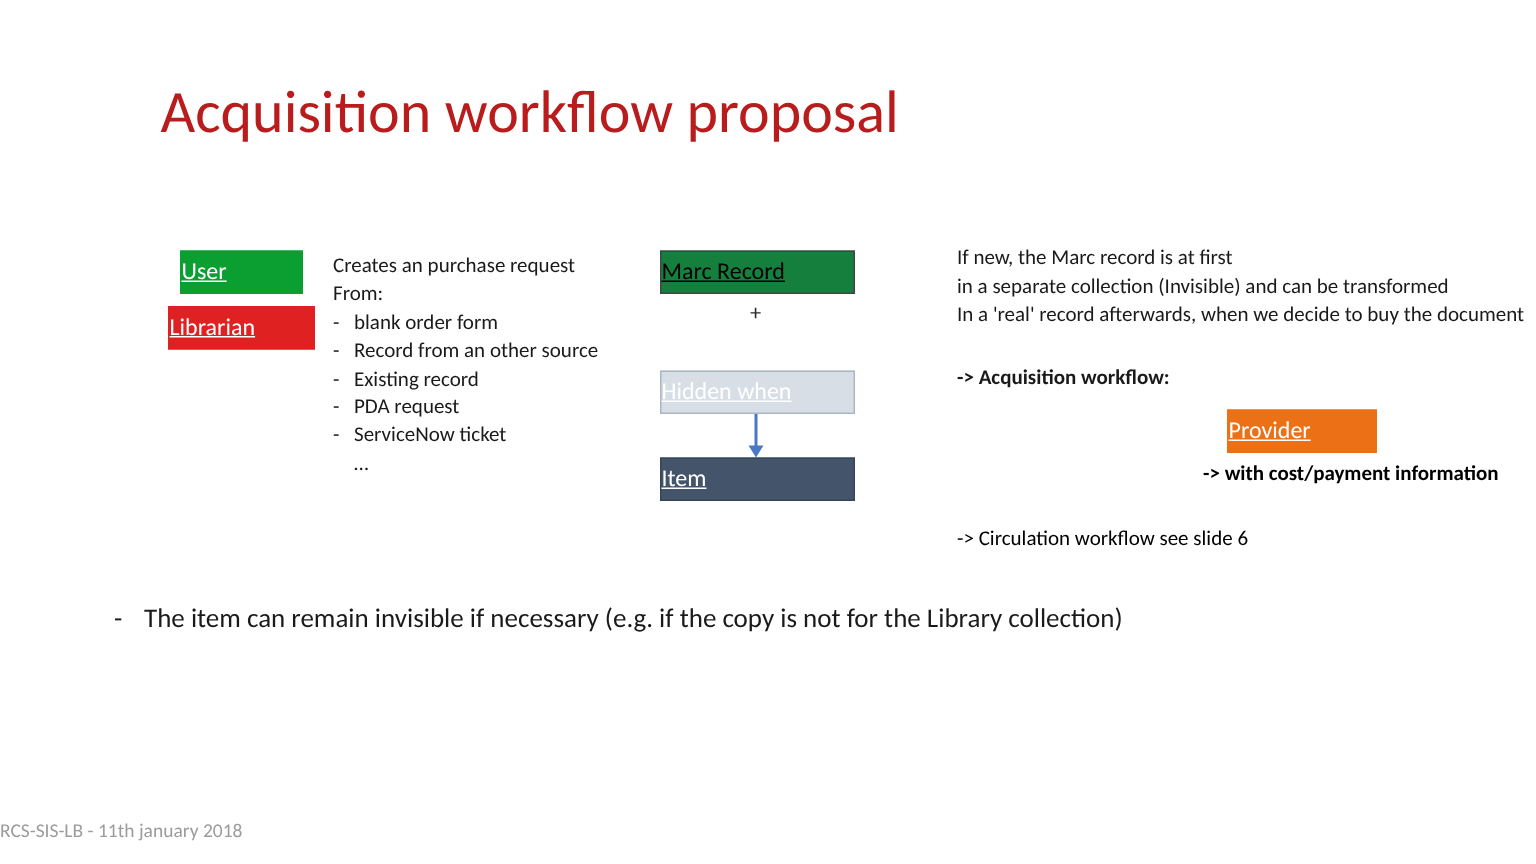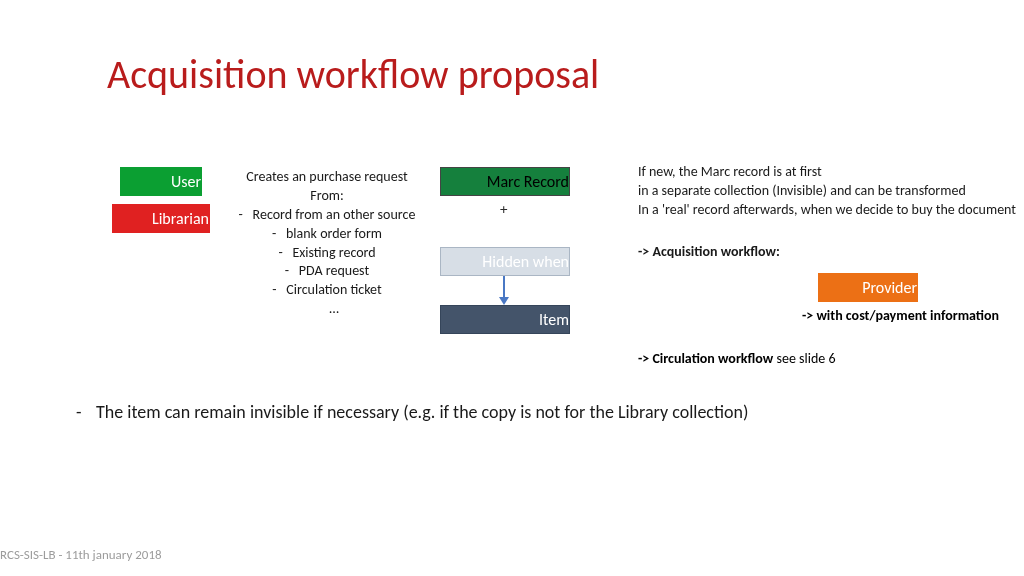--- a/index.html
+++ b/index.html
@@ -15,24 +15,25 @@
     position: absolute;
     left: 70px;
     top: 50px;
     font-size: 40px;
     font-weight: 400;
     color: #b91c1c;
     margin-left: 37px;
   }
   .box {
     position: absolute;
-    text-align: right;
+    text-align: left;
     font-size: 16px;
     padding: 4px 0;
     border: 1px solid;
+    text-decoration: underline;
   }
   .user-box {
     left: 120px; top: 167px; width: 82px;
     background: #0b9f32; color: #fff; border-color: #0b9f32;
   }
   .librarian-box {
     left: 112px; top: 204px; width: 98px;
     background: #e02121; color: #fff; border-color: #e02121;
   }
   .marc-box {
@@ -47,52 +48,52 @@
   .hidden-item-box {
     left: 440px; top: 247px; width: 130px;
     background: #d7dee6; color: #fff; border-color: #aab6c4;
   }
   .item-box {
     left: 440px; top: 305px; width: 130px;
     background: #44546a; color: #fff; border-color: #35455a;
   }
   .provider-box {
     left: 818px; top: 273px; width: 100px;
-    background: #ec7015; color: #fff; border-color: #ec7015; padding-left: 28px;
+    background: #ec7015; color: #fff; border-color: #ec7015;
   }
   .arrow {
     position: absolute;
     left: 503px; top: 276px; width: 2px; height: 22px;
     background: #4a78c4;
   }
   .arrow::after {
     content: '';
     position: absolute;
     left: -4px; bottom: -7px;
     border-left: 5px solid transparent;
     border-right: 5px solid transparent;
     border-top: 8px solid #4a78c4;
   }
   .txt {
     position: absolute;
     font-size: 14px;
     color: #1a1a1a;
     line-height: 1.35;
   }
-  .purchase-block { left: 222px; top: 168px; width: 210px; text-align: center; }
+  .purchase-block { left: 222px; top: 168px; width: 210px; }
   .purchase-block ul { list-style: none; padding-left: 14px; }
   .purchase-block li::before { content: "-"; position: absolute; margin-left: -14px; }
   .purchase-block .ellipsis { padding-left: 14px; }
   .marc-note { left: 638px; top: 163px; width: 390px; }
   .acq-block { left: 638px; top: 243px; }
   .acq-head { font-weight: bold; }
   .acq-states { font-style: italic; }
   .cost-note { position:absolute; left: 802px; top: 307px; font-weight: bold; font-size: 14px;}
   .circ-note { position:absolute; left: 638px; top: 350px; font-size: 14px;}
-  .circ-note .b { font-weight: bold; }
+  .circ-note .b { font-weight: normal; }
   .bottom-note { left: 96px; top: 400px; width: 780px; font-size: 18px; }
   .bottom-note .dash { position: absolute; left: -20px; }
   .footer {
     position: absolute;
     left: 0; bottom: 14px; width: 100%;
     text-align: left;
     font-size: 13px;
     color: #9c9c9c;
   }
 </style>
@@ -101,25 +102,25 @@
 
 <div class="title">Acquisition workflow proposal</div>
 
 <div class="box user-box">User</div>
 <div class="box librarian-box">Librarian</div>
 
 <div class="txt purchase-block">
   <div>Creates an purchase request</div>
   <div>From:</div>
   <ul>
+    <li>blank order form</li>
     <li>Record from an other source</li>
-    <li>blank order form</li>
     <li>Existing record</li>
     <li>PDA request</li>
-    <li>Circulation ticket</li>
+    <li>ServiceNow ticket</li>
   </ul>
   <div class="ellipsis">…</div>
 </div>
 
 <div class="box marc-box">Marc Record</div>
 <div class="plus">+</div>
 <div class="box hidden-item-box">Hidden when</div>
 <div class="arrow"></div>
 <div class="box item-box">Item</div>
 

